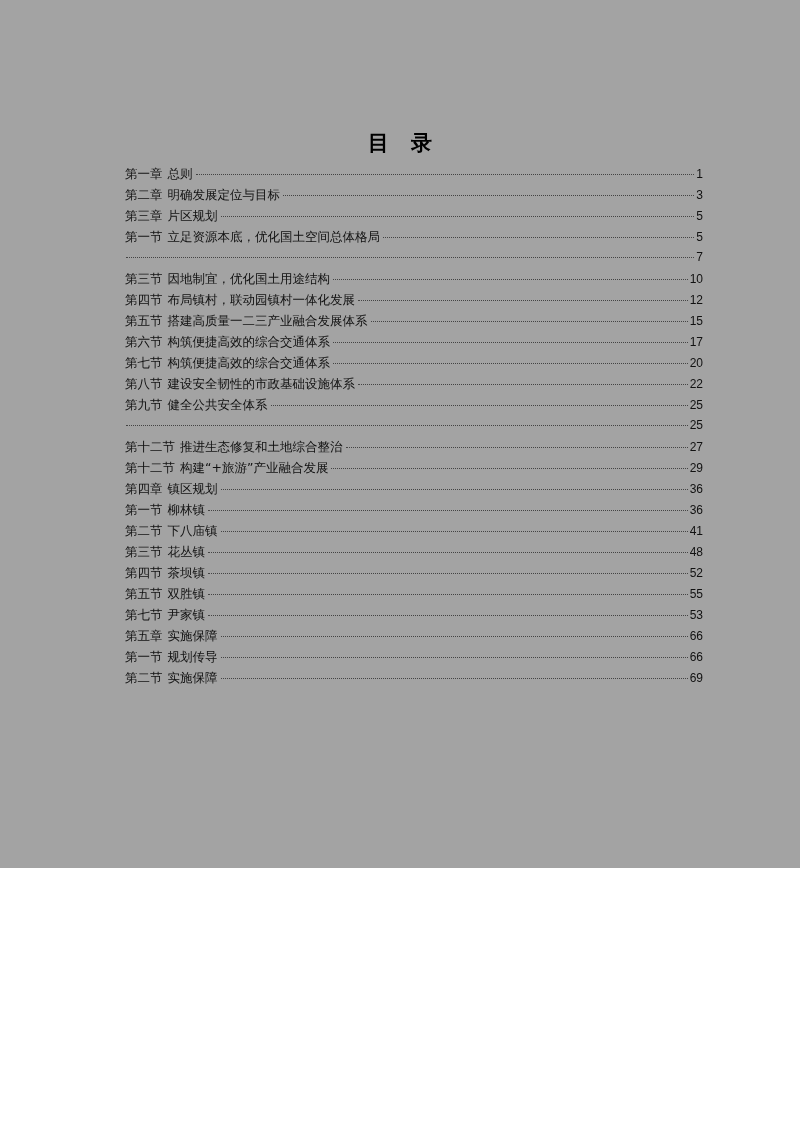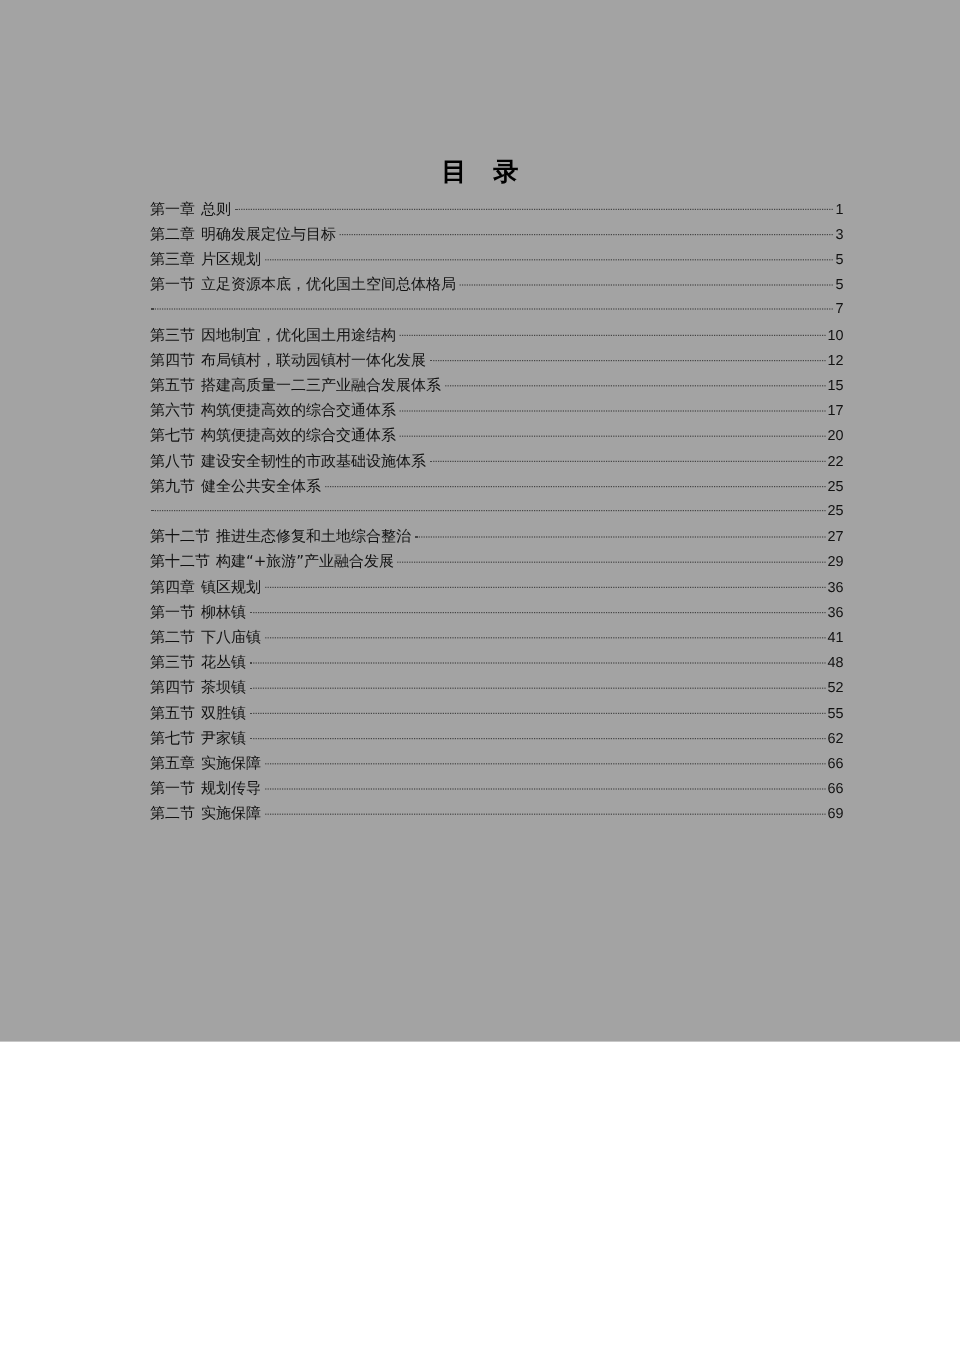--- a/index.html
+++ b/index.html
@@ -183,21 +183,21 @@
         <span class="toc-page">52</span>
       </li>
     <li class="toc-entry">
         <span class="toc-label"><span class="num">第五节</span><span>双胜镇</span></span>
         <span class="toc-dots"></span>
         <span class="toc-page">55</span>
       </li>
     <li class="toc-entry">
         <span class="toc-label"><span class="num">第七节</span><span>尹家镇</span></span>
         <span class="toc-dots"></span>
-        <span class="toc-page">62</span>
+        <span class="toc-page">53</span>
       </li>
     <li class="toc-entry">
         <span class="toc-label"><span class="num">第五章</span><span>实施保障</span></span>
         <span class="toc-dots"></span>
         <span class="toc-page">66</span>
       </li>
     <li class="toc-entry">
         <span class="toc-label"><span class="num">第一节</span><span>规划传导</span></span>
         <span class="toc-dots"></span>
         <span class="toc-page">66</span>

